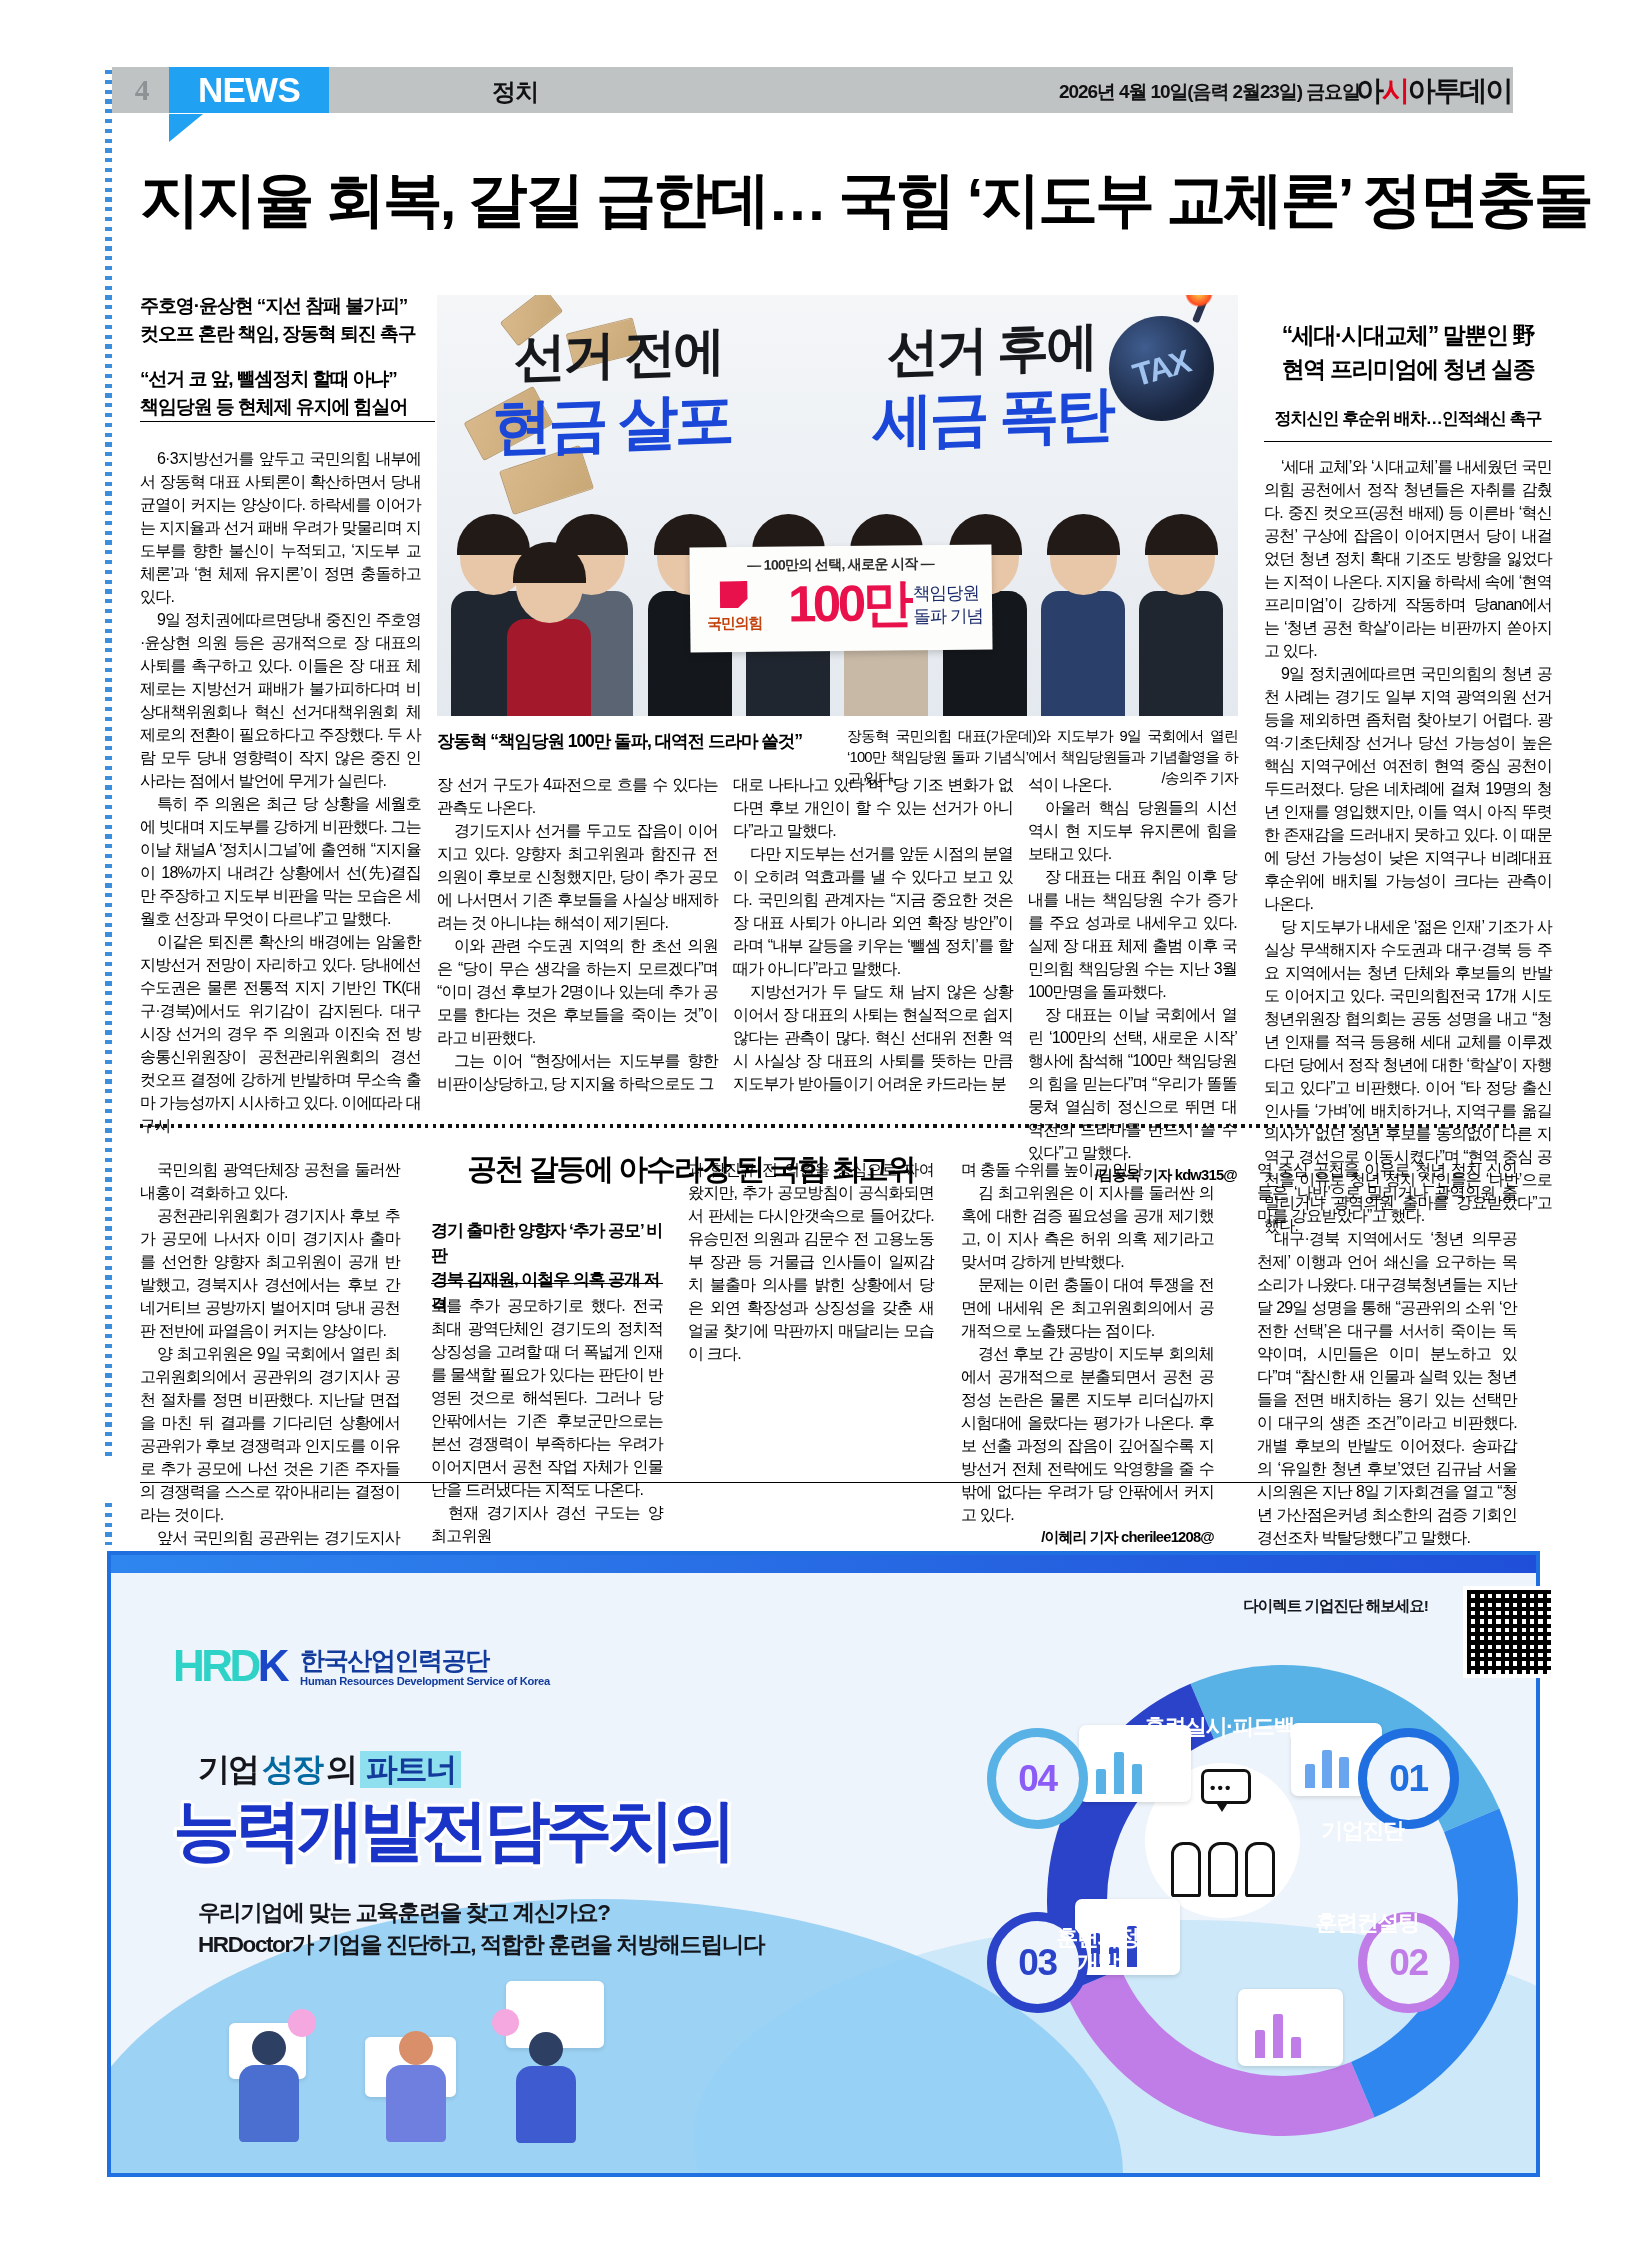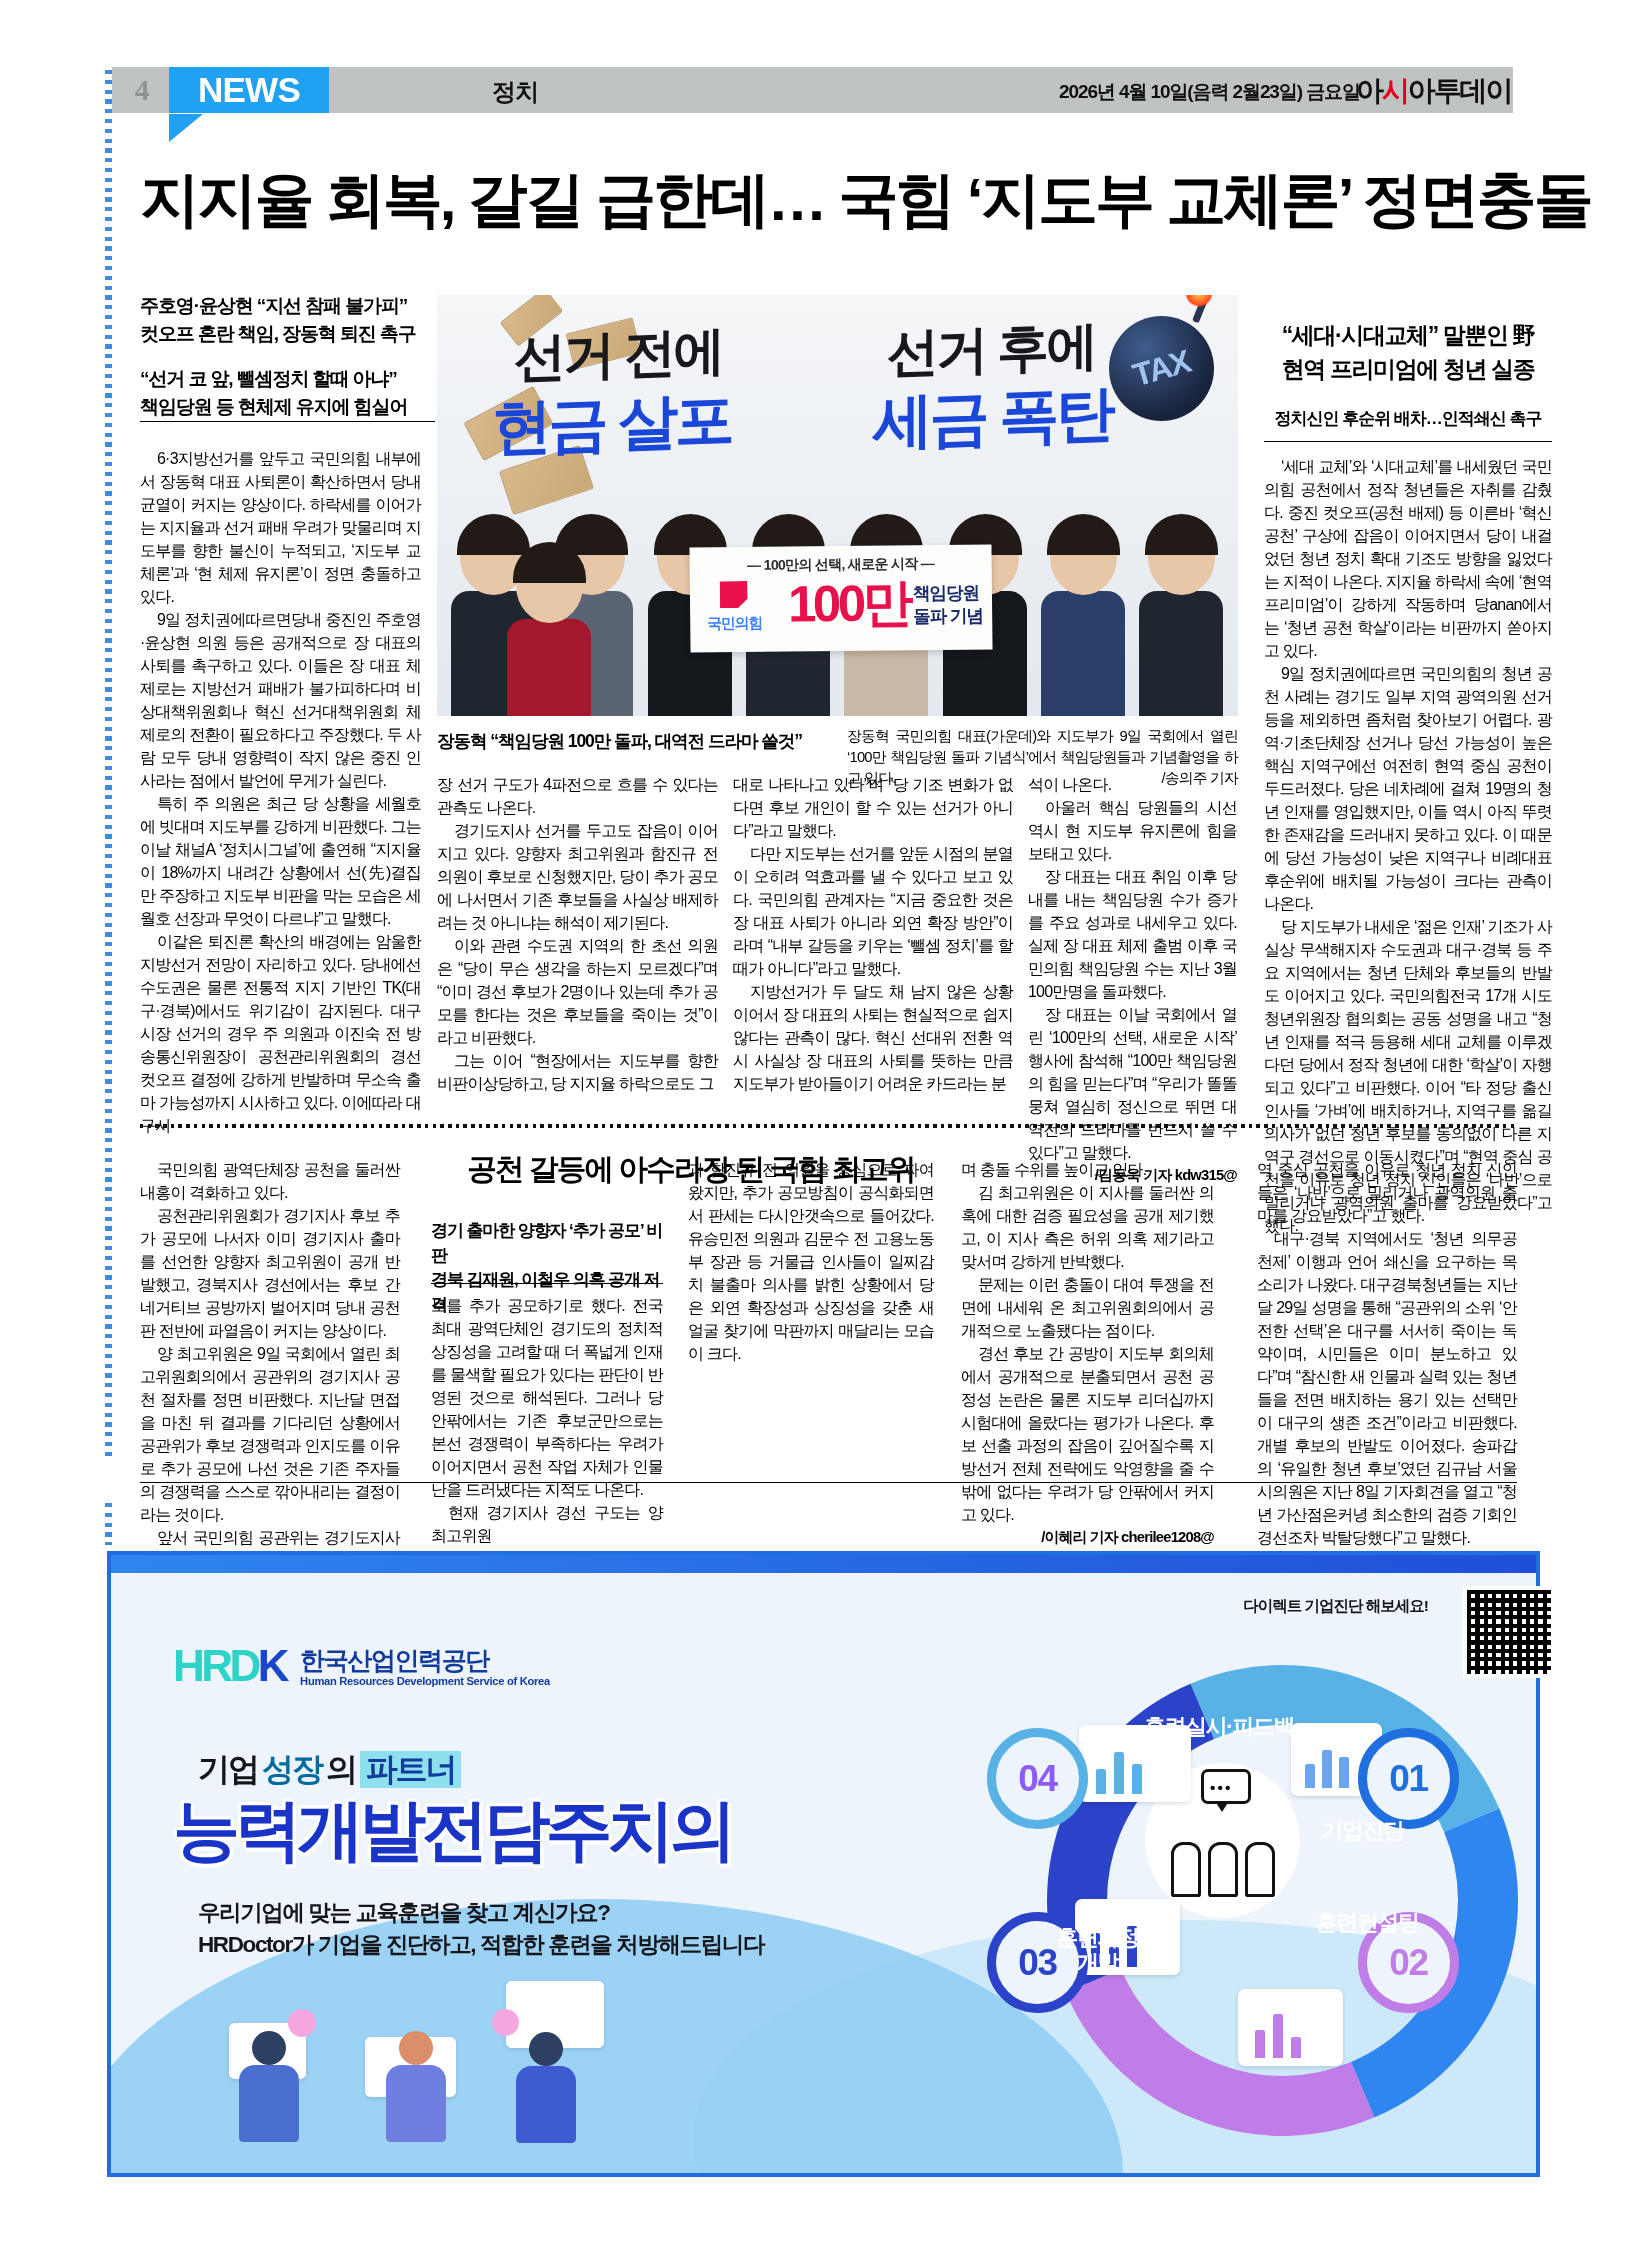--- a/index.html
+++ b/index.html
@@ -88,25 +88,25 @@
   .head-fig{position:absolute;bottom:0;width:84px;}
   .head-fig .h{width:67px;height:76px;border-radius:34px/38px;background:#e8c6a8;margin:0 auto;position:relative;}
   .head-fig .h:before{content:"";position:absolute;left:-2.8px;top:-5.6px;width:73px;height:41px;
                       border-radius:37px 37px 0 0;background:#221a16;}
   .head-fig .b{width:84px;height:125px;border-radius:18px 18px 0 0;margin-top:-4.2px;}
   .suit-nv{background:#20262f;} .suit-gy{background:#5a6472;} .suit-bk{background:#14171c;}
   .suit-rd{background:#a3182b;} .suit-bl{background:#2b3f6b;} .suit-cr{background:#c8b9a6;}
   .banner{position:absolute;left:253px;bottom:65px;width:302px;height:105px;background:#fdfdfb;
           box-shadow:0 2.8px 7px rgba(0,0,0,.18);transform:rotate(-.6deg);}
   .banner .top{position:absolute;left:0;right:0;top:9.8px;text-align:center;font-size:14px;font-weight:bold;color:#2c2c2c;letter-spacing:-0.7px;}
-  .banner .logo{position:absolute;left:18px;top:41px;font-size:14.8px;font-weight:bold;color:#3b82f6;letter-spacing:-1.1px;}
+  .banner .logo{position:absolute;left:18px;top:41px;font-size:14.8px;font-weight:bold;color:#c2410c;letter-spacing:-1.1px;}
   .banner .logomark{position:absolute;left:29.5px;top:34px;width:28px;height:27px;background:#e8114b;
                     clip-path:polygon(0 0,100% 0,100% 66%,66% 100%,0 100%);}
   .banner .big{position:absolute;left:98px;top:32px;font-size:51px;font-weight:bold;color:#e8114b;letter-spacing:-3.5px;line-height:51px;}
-  .banner .right{position:absolute;left:223px;top:37px;font-size:17.6px;font-weight:bold;color:#1a2a6b;
+  .banner .right{position:absolute;left:223px;top:37px;font-size:17.6px;font-weight:normal;color:#1a2a6b;
                  letter-spacing:-1.1px;line-height:22.5px;}
 
   
   .cap-bold{position:absolute;left:437px;top:729px;width:393px;font-size:17.6px;font-weight:bold;
             color:#000;letter-spacing:-1.1px;line-height:24px;}
   .cap-text{position:absolute;left:847px;top:726px;width:391px;font-size:14.8px;color:#000;
             letter-spacing:-0.8px;line-height:21px;text-align:justify;}
   .cap-credit{float:right;}
 
   

